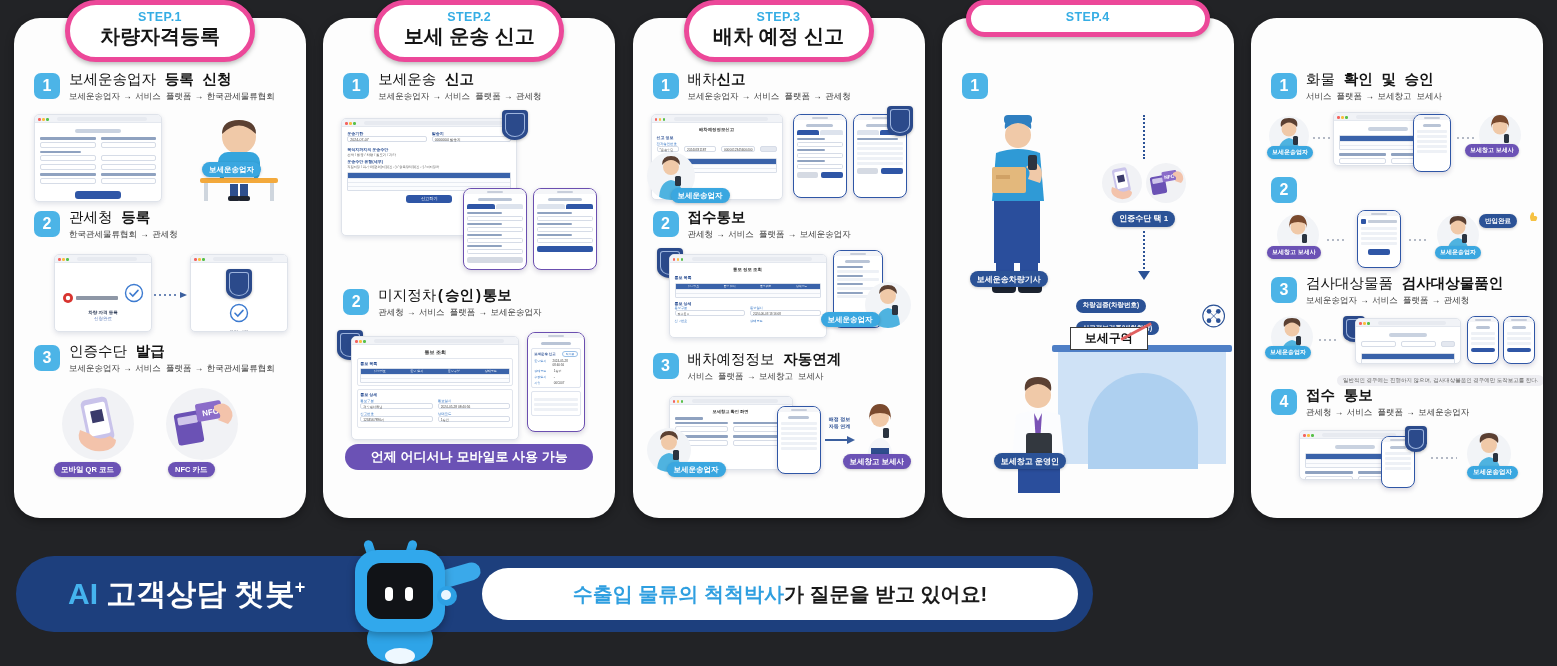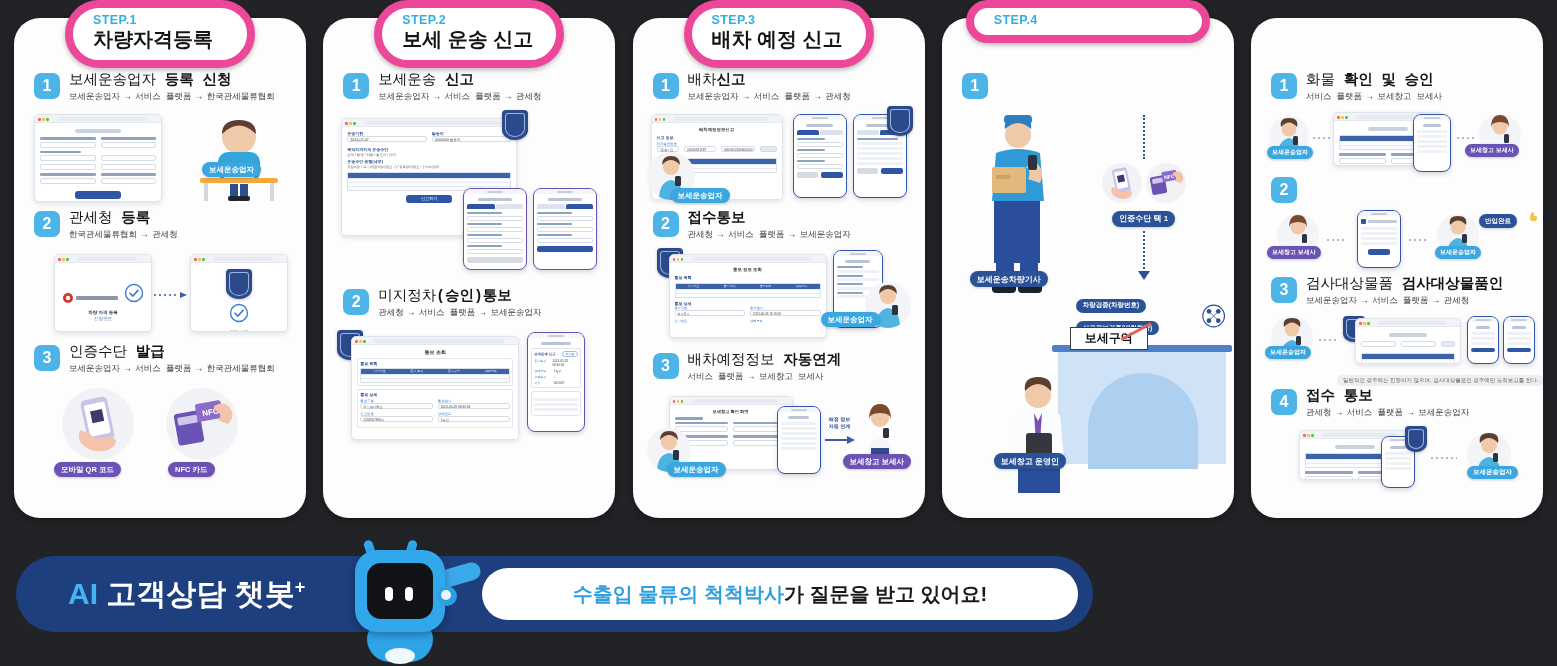--- a/index.html
+++ b/index.html
@@ -24,24 +24,25 @@
     background: #fdfdfd;
     border-radius: 26px;
     box-shadow: 0 3px 9px rgba(0,0,0,.35);
     padding: 54px 14px 10px 14px;
     overflow: hidden;
   }
 
   .badge {
     position: absolute; top: 0; left: 50%; transform: translateX(-50%);
     background: #ffffff;
-    border: 8px solid #ec4899;
+    border: 5px solid #ec4899;
     border-radius: 40px;
     padding: 5px 20px 8px 20px;
     min-width: 190px;
+    text-align: center;
     z-index: 5;
     box-shadow: 0 2px 5px rgba(0,0,0,.28);
   }
   .badge-step {
     color: #35ade4; font-size: 12.5px; font-weight: bold;
     letter-spacing: .4px; line-height: 14px;
   }
   .badge-title {
     color: #151515; font-size: 20px; font-weight: bold;
     line-height: 25px; white-space: nowrap;
@@ -572,20 +573,24 @@
                 </div>
                 <div style="border:1px solid #dfe4ee;border-radius:2px;padding:2px">
                   <div style="font-size:3.4px;font-weight:bold;color:#2b4f93">&nbsp;</div>
                   <div class="wblock"></div>
                   <div class="wblock"></div>
                   <div class="wblock"></div>
                 </div>
               </div>
             </div>
           </div>
+          <div class="pill-wide">
+            <span>언제 어디서나 </span>
+              <b>모바일로 사용 가능</b>
+          </div>
         </div>
 
       </div>
     </div>
 
     <div class="step-col step3">
       <div class="badge">
         <div class="badge-step">STEP.3</div>
         <div class="badge-title">배차 예정 신고</div>
       </div>

